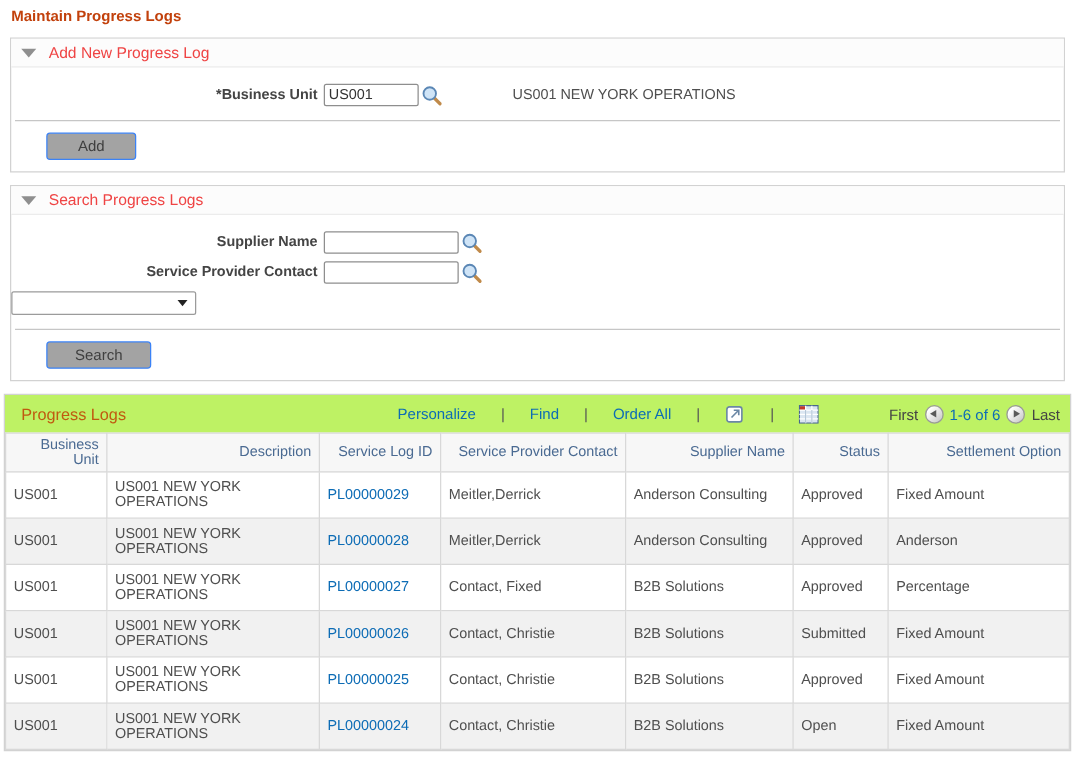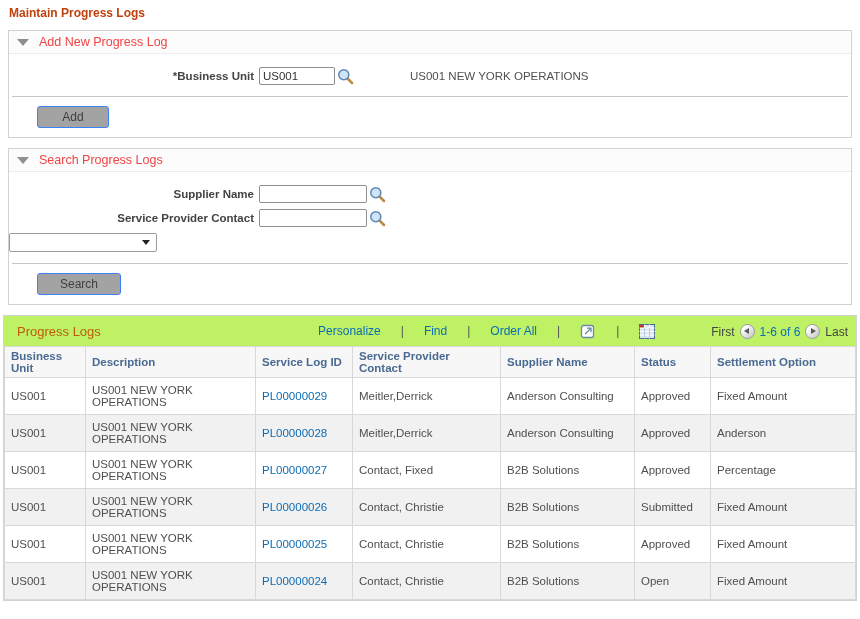--- a/index.html
+++ b/index.html
@@ -65,22 +65,22 @@
   .circle-btn {
     width:15px; height:15px; border-radius:50%; border:1px solid #9a9a9a;
     background:linear-gradient(135deg,#ffffff 20%,#c7c7c7 95%);
     display:inline-flex; align-items:center; justify-content:center; cursor:pointer;
   }
   .arr-l { width:0; height:0; border-top:3.5px solid transparent; border-bottom:3.5px solid transparent; border-right:5px solid #5a5a5a; margin-right:1px; }
   .arr-r { width:0; height:0; border-top:3.5px solid transparent; border-bottom:3.5px solid transparent; border-left:5px solid #5a5a5a; margin-left:1px; }
 
   table.grid { width:100%; border-collapse:collapse; table-layout:fixed; }
   table.grid th {
-    background:#f7f7f7; color:#4a6a92; font-size:11.5px; font-weight:bold;
-    text-align:left; padding:2px 6px; border:1px solid #d8d8d8; height:31px; vertical-align:middle;
+    background:#f7f7f7; color:#4a6a92; font-size:11.5px; font-weight:normal;
+    text-align:right; padding:2px 6px; border:1px solid #d8d8d8; height:31px; vertical-align:middle;
   }
   table.grid td {
     font-size:11.5px; color:#4f4f4f; padding:2px 6px; border:1px solid #d8d8d8;
     height:37px; vertical-align:middle; overflow:hidden;
   }
   table.grid tbody tr:nth-child(even) { background:#f1f1f1; }
   table.grid td a { color:#0d6cb5; text-decoration:none; cursor:pointer; }
 </style>
 </head>
 <body>

